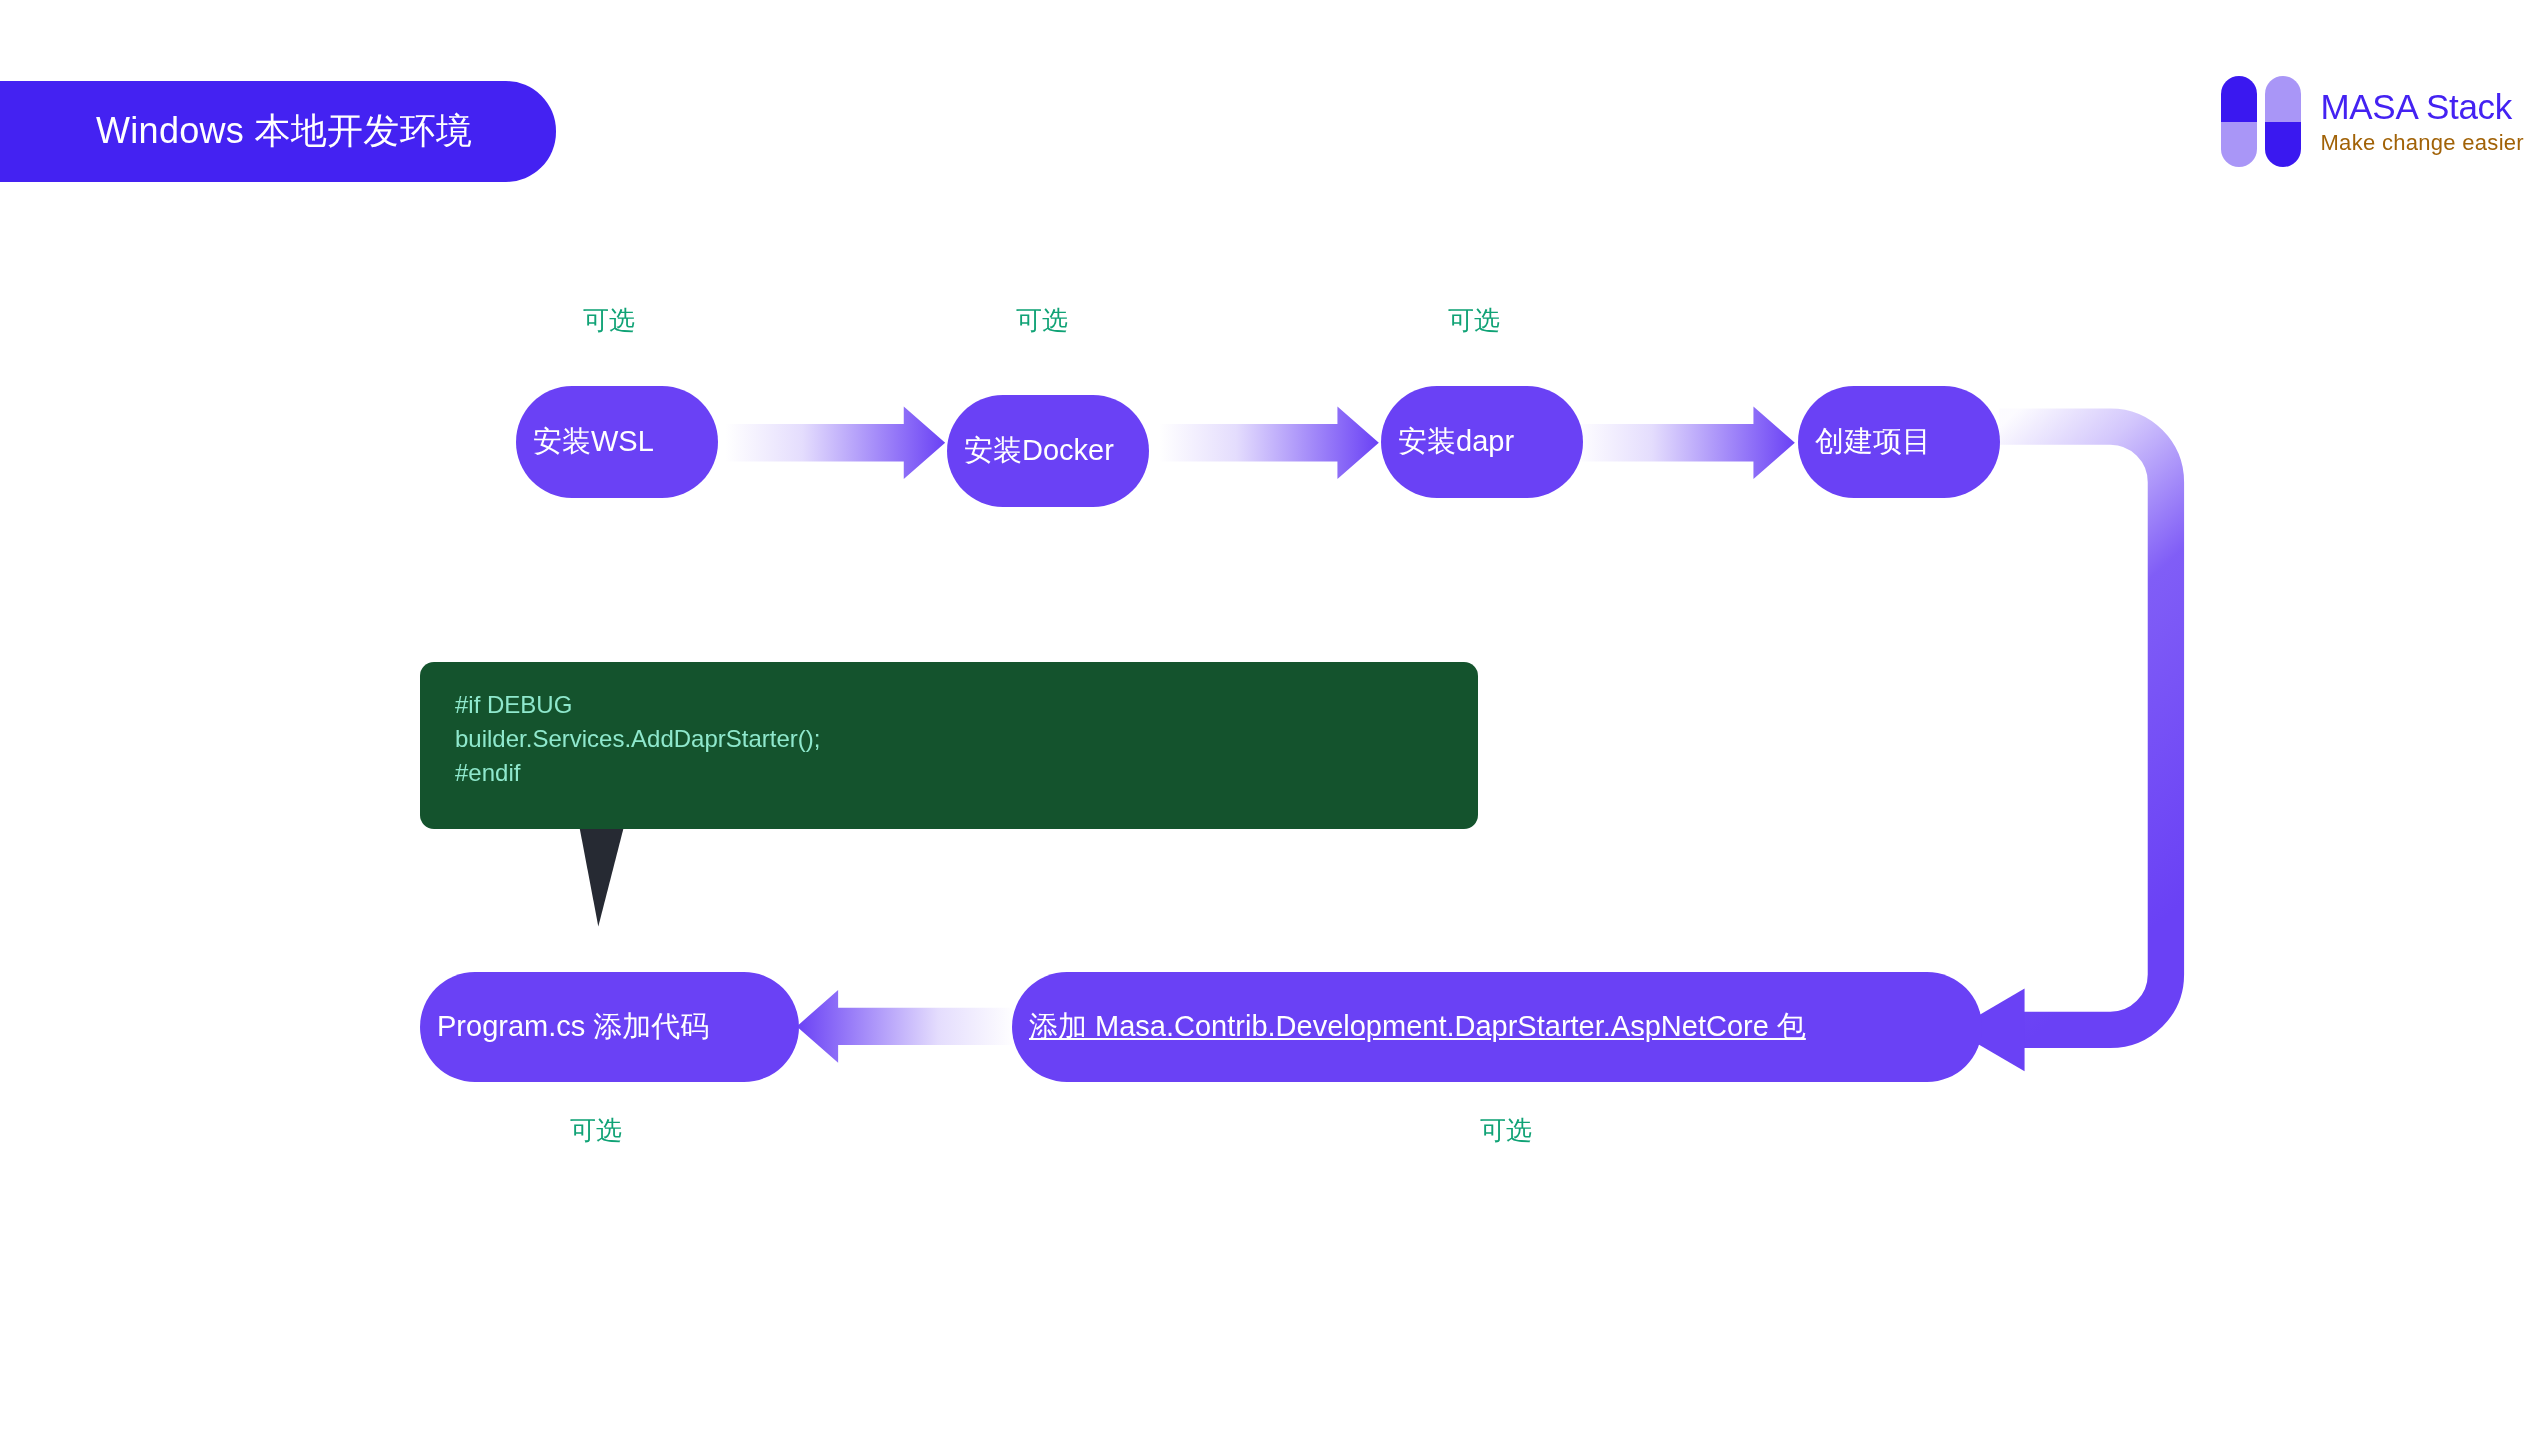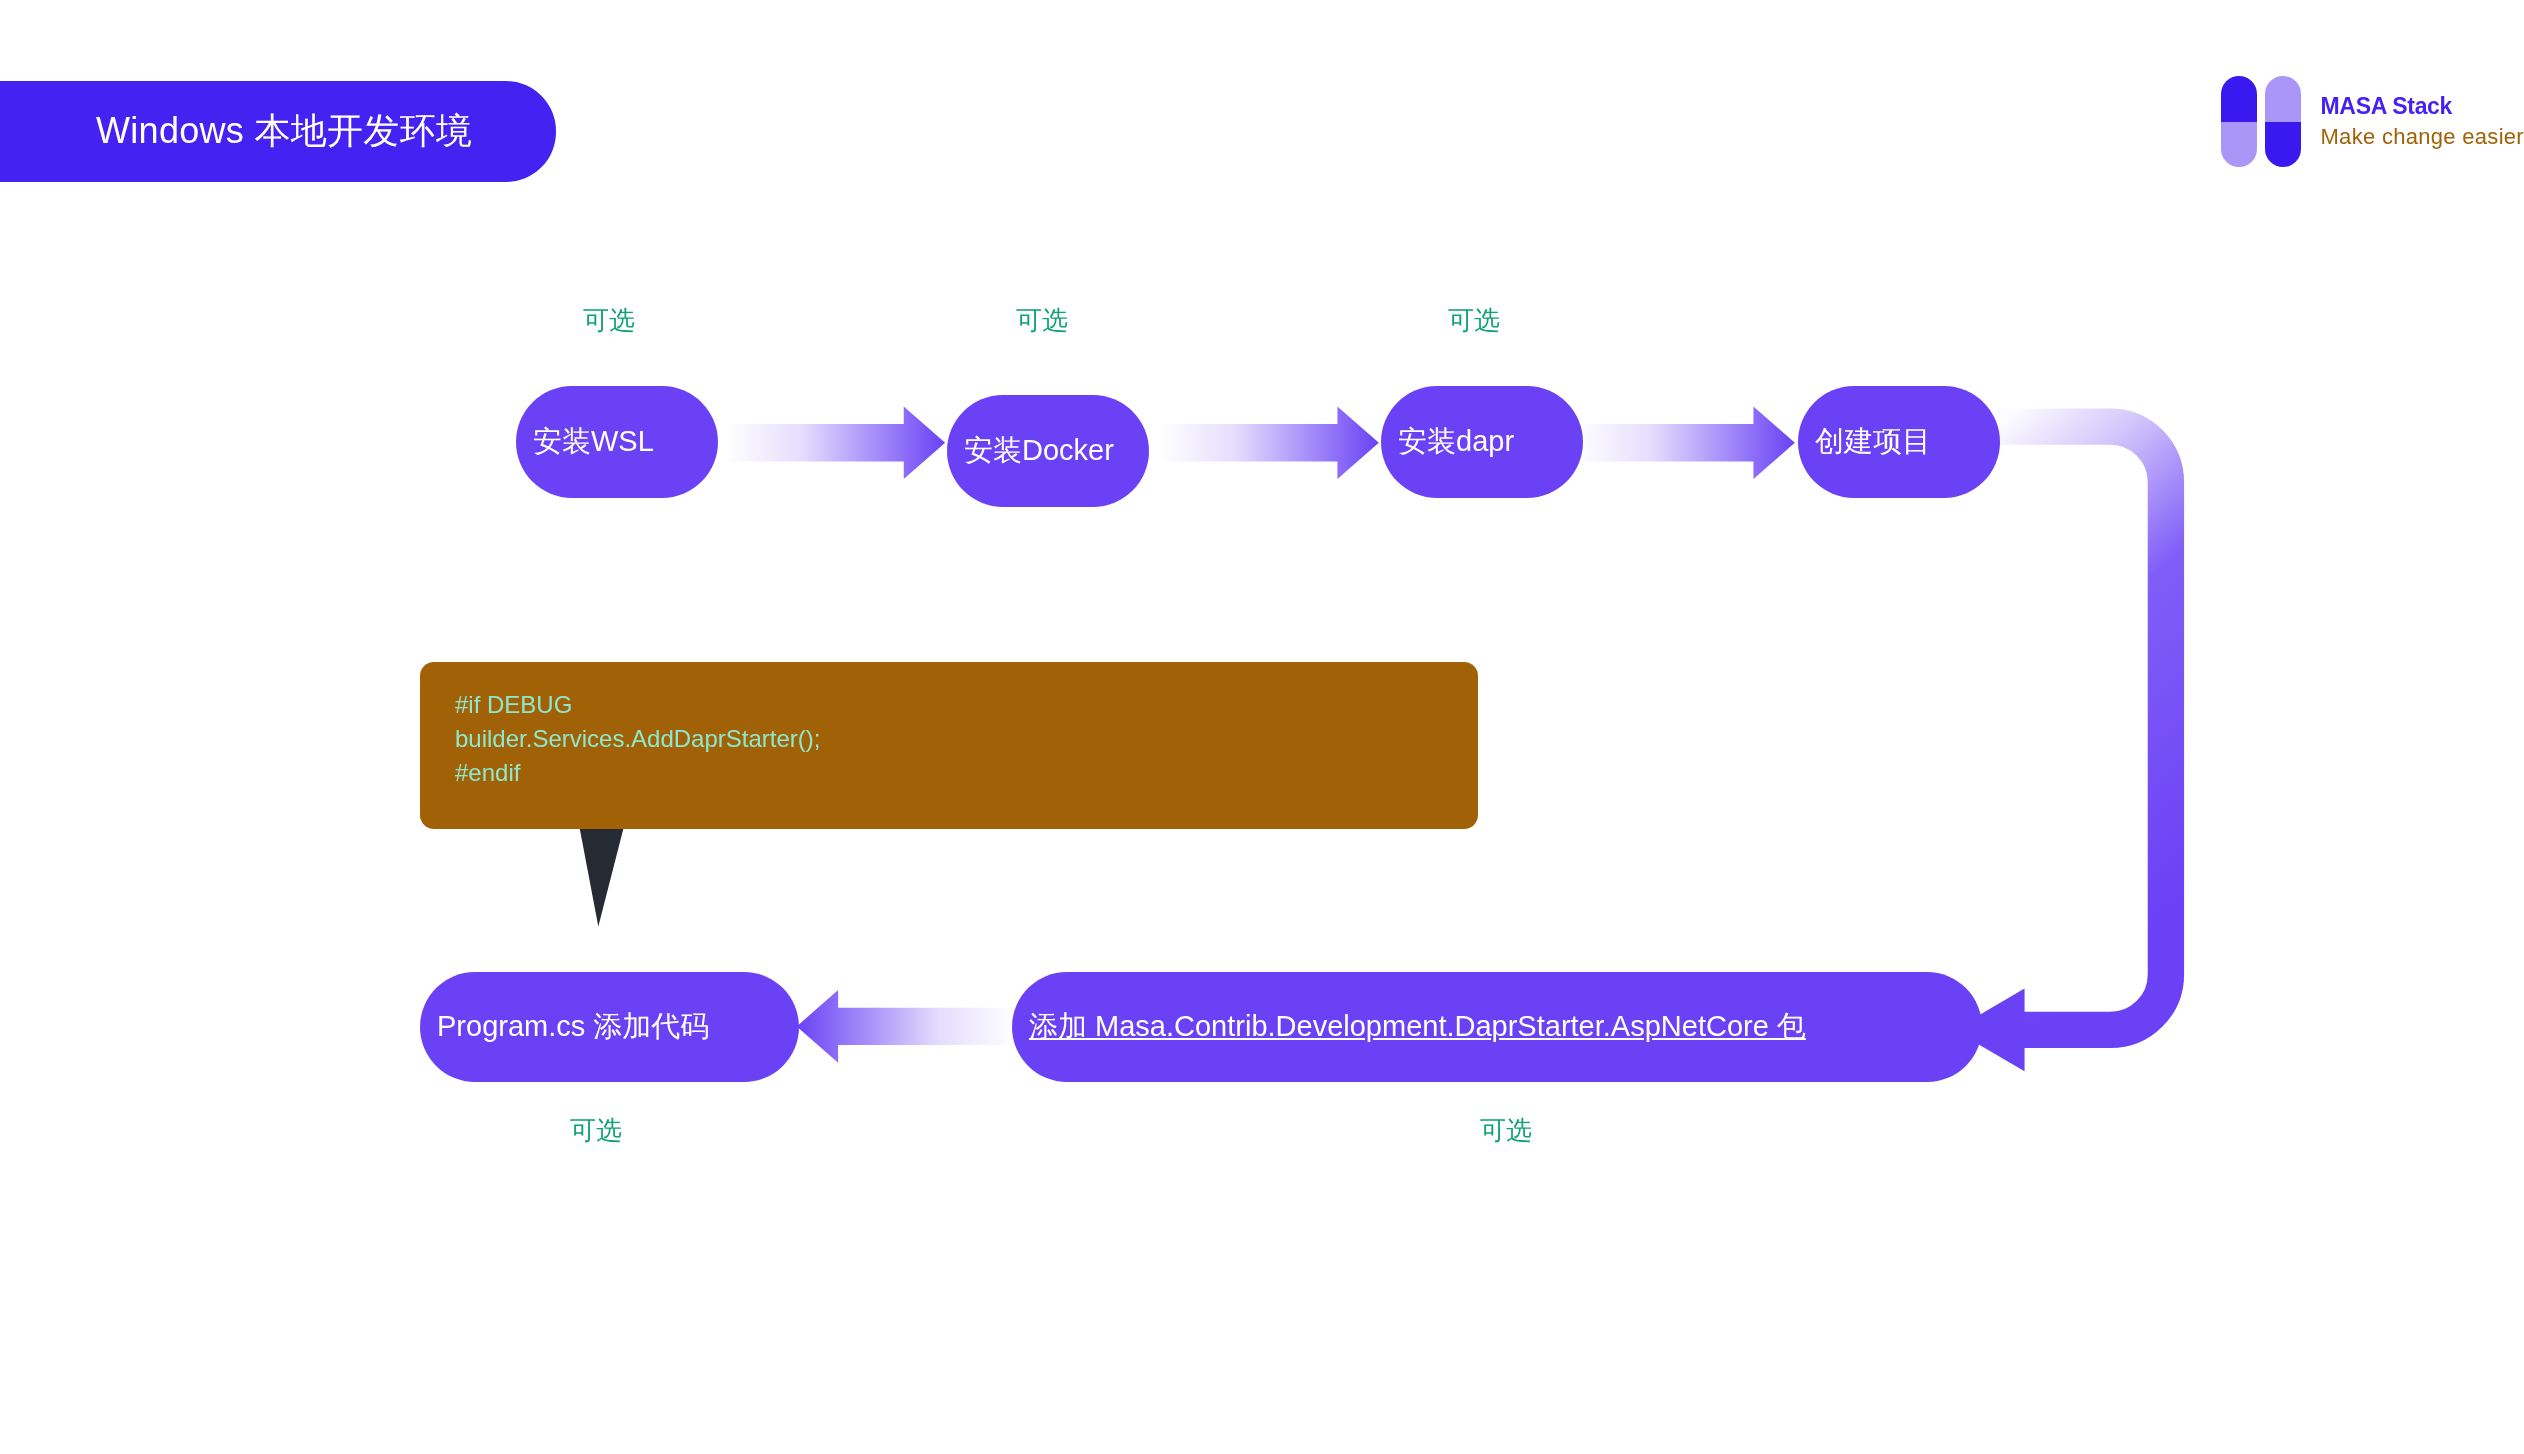--- a/index.html
+++ b/index.html
@@ -73,22 +73,22 @@
   }
   .logo-half.top    { top: 0; }
   .logo-half.bottom { top: 50%; }
   .logo-text {
     display: flex;
     flex-direction: column;
     justify-content: center;
     line-height: 1;
   }
   .logo-title {
-    font-size: 23px;
-    font-weight: 700;
+    font-size: 35px;
+    font-weight: 400;
     color: #4422f2;
     letter-spacing: -0.3px;
     white-space: nowrap;
   }
   .logo-tagline {
     margin-top: 8px;
     font-size: 22px;
     font-weight: 400;
     color: #a16207;
     letter-spacing: 0.3px;
@@ -125,21 +125,21 @@
 
   
   .arrow {
     position: absolute;
     z-index: 2;
   }
 
   
   .code-bubble {
     position: absolute;
-    background: #a16207;
+    background: #14532d;
     border-radius: 14px;
     box-sizing: border-box;
     padding: 26px 35px;
     z-index: 6;
   }
   .code-line {
     color: #8fe8cd;
     font-size: 24px;
     line-height: 1.42;
     font-family: "Liberation Sans", "DejaVu Sans", sans-serif;

